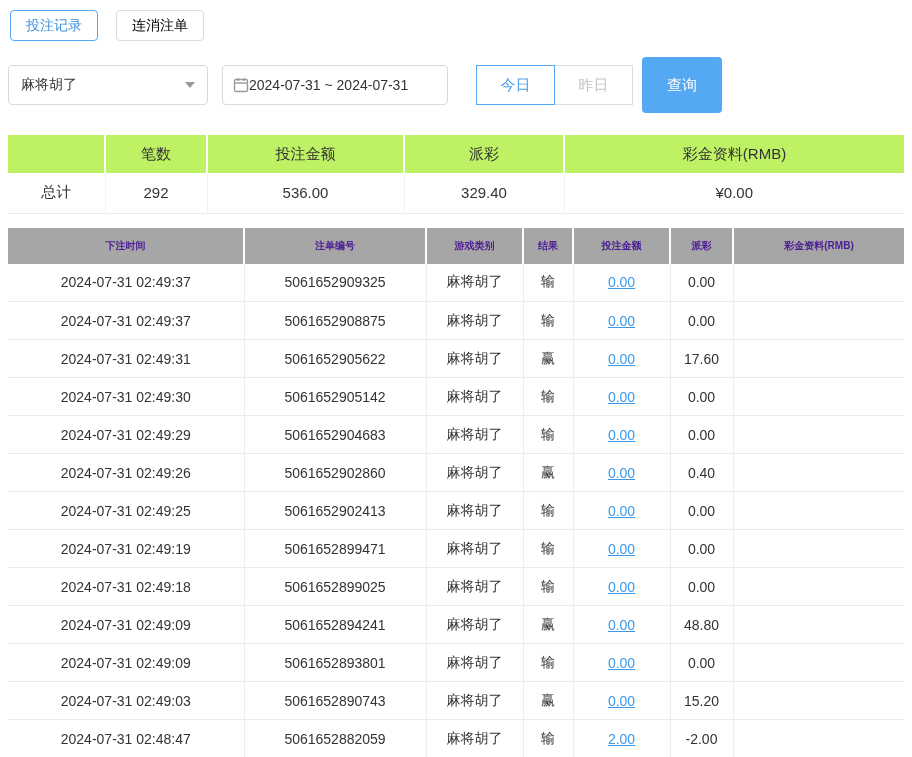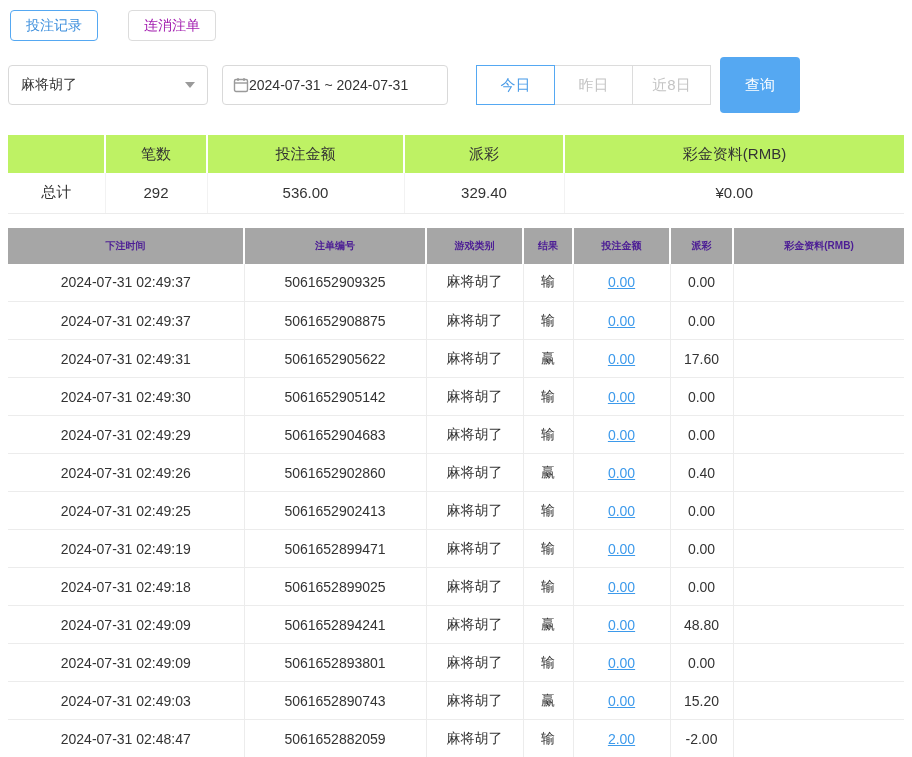--- a/index.html
+++ b/index.html
@@ -7,29 +7,29 @@
     margin: 0; padding: 0;
     width: 912px; height: 757px;
     overflow: hidden;
     background: #fff;
     font-family: "Liberation Sans", "DejaVu Sans", sans-serif;
     color: #333;
   }
   .page { padding: 10px 8px 0 8px; }
 
   
-  .tabs-row { display: flex; gap: 30px; padding-left: 2px; }
+  .tabs-row { display: flex; gap: 18px; padding-left: 2px; }
   .tab {
     height: 31px; padding: 0 15px;
     font-size: 14px; line-height: 29px;
     border-radius: 4px; background: #fff; cursor: pointer;
     font-family: inherit;
   }
   .tab.active { border: 1px solid #55a8f2; color: #3d8fdd; }
-  .tab.inactive { border: 1px solid #dcdcdc; color: #a21caf; }
+  .tab.inactive { border: 1px solid #dcdcdc; color: #000000; }
 
   
   .filter-row { display: flex; align-items: center; margin-top: 16px; }
   .select-box {
     width: 200px; height: 40px;
     border: 1px solid #d9d9d9; border-radius: 4px;
     display: flex; align-items: center; justify-content: space-between;
     padding: 0 12px; font-size: 14px; cursor: pointer; background: #fff;
   }
   .chevron {
@@ -119,21 +119,20 @@
           <line x1="5" y1="1" x2="5" y2="4" stroke="#9a9a9a" stroke-width="1.4"></line>
           <line x1="11" y1="1" x2="11" y2="4" stroke="#9a9a9a" stroke-width="1.4"></line>
         </svg>
       </span>
       <span>2024-07-31 ~ 2024-07-31</span>
     </div>
 
     <div class="btn-group">
       <button class="quick active">今日</button>
       <button class="quick">昨日</button>
-      <button class="quick">近8日</button>
     </div>
 
     <button class="search-btn">查询</button>
   </div>
 
   <table class="summary-table">
     <colgroup>
         <col style="width:97px">
         <col style="width:102px">
         <col style="width:197px">

